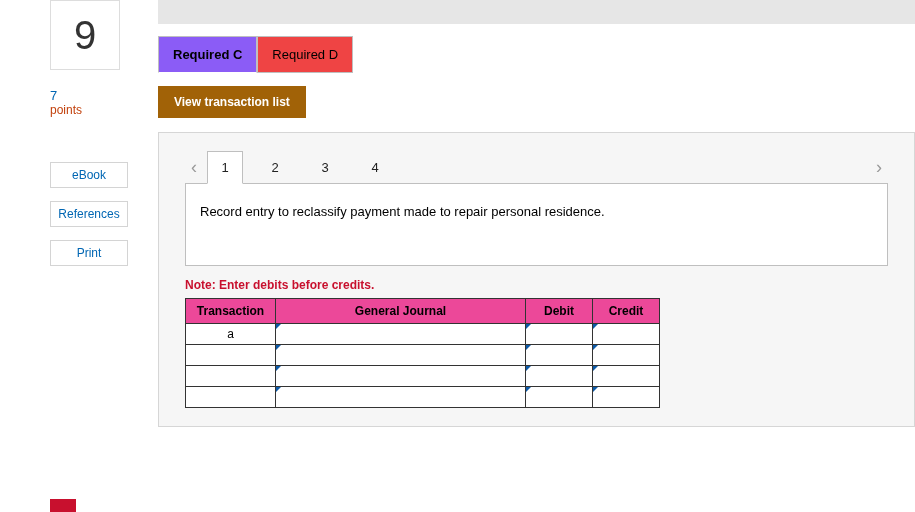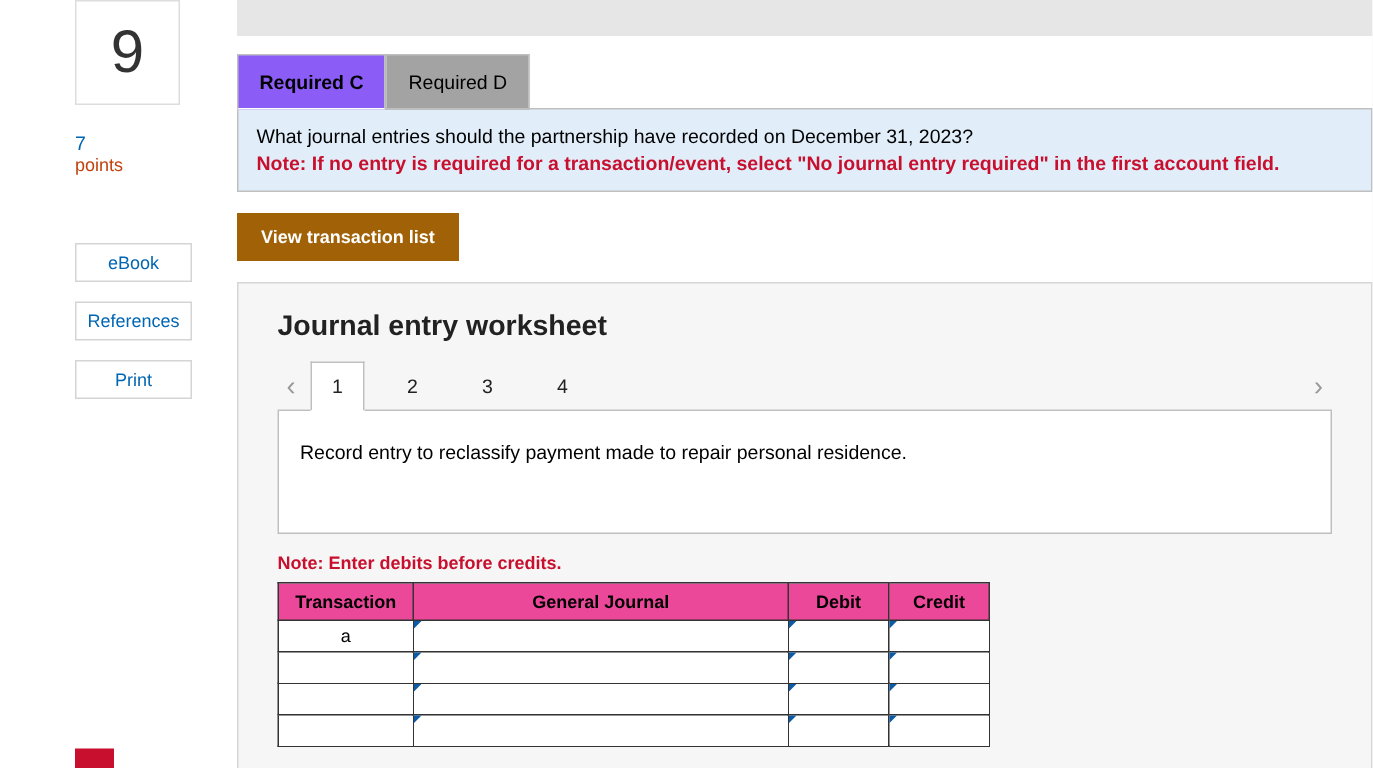--- a/index.html
+++ b/index.html
@@ -64,21 +64,21 @@
     background: #e6e6e6;
     margin-bottom: 12px;
   }
   .req-tabs {
     display: flex;
   }
   .req-tab {
     border: 1px solid #bfbfbf;
     padding: 10px 14px;
     font-size: 13px;
-    background: #a3a3a3;
+    background: #ef4444;
     cursor: pointer;
     margin-bottom: -1px;
   }
   .req-tab.active {
     background: #8b5cf6;
     border-bottom-color: #fff;
     font-weight: 600;
   }
   .instruction-box {
     border: 1px solid #bfbfbf;
@@ -215,29 +215,24 @@
   </div>
 
   <div class="main-col">
     <div class="top-bar"></div>
 
     <div class="req-tabs">
       <div class="req-tab active">Required C</div>
       <div class="req-tab">Required D</div>
     </div>
 
-    <div class="instruction-box">
-      <span>What journal entries should the partnership have recorded on December 31, 2023?</span><br>
-      <span class="note">Note: If no entry is required for a transaction/event, select "No journal entry required" in the first account field.</span>
-    </div>
 
     <button class="view-btn">View transaction list</button>
 
     <div class="worksheet">
-      <h2 class="ws-title">Journal entry worksheet</h2>
 
       <div class="pager">
         <div class="pager-left">
           <span class="chev">‹</span>
           <span class="pnum active">1</span>
           <span class="pnum">2</span>
           <span class="pnum">3</span>
           <span class="pnum">4</span>
         </div>
         <span class="chev-right">›</span>

